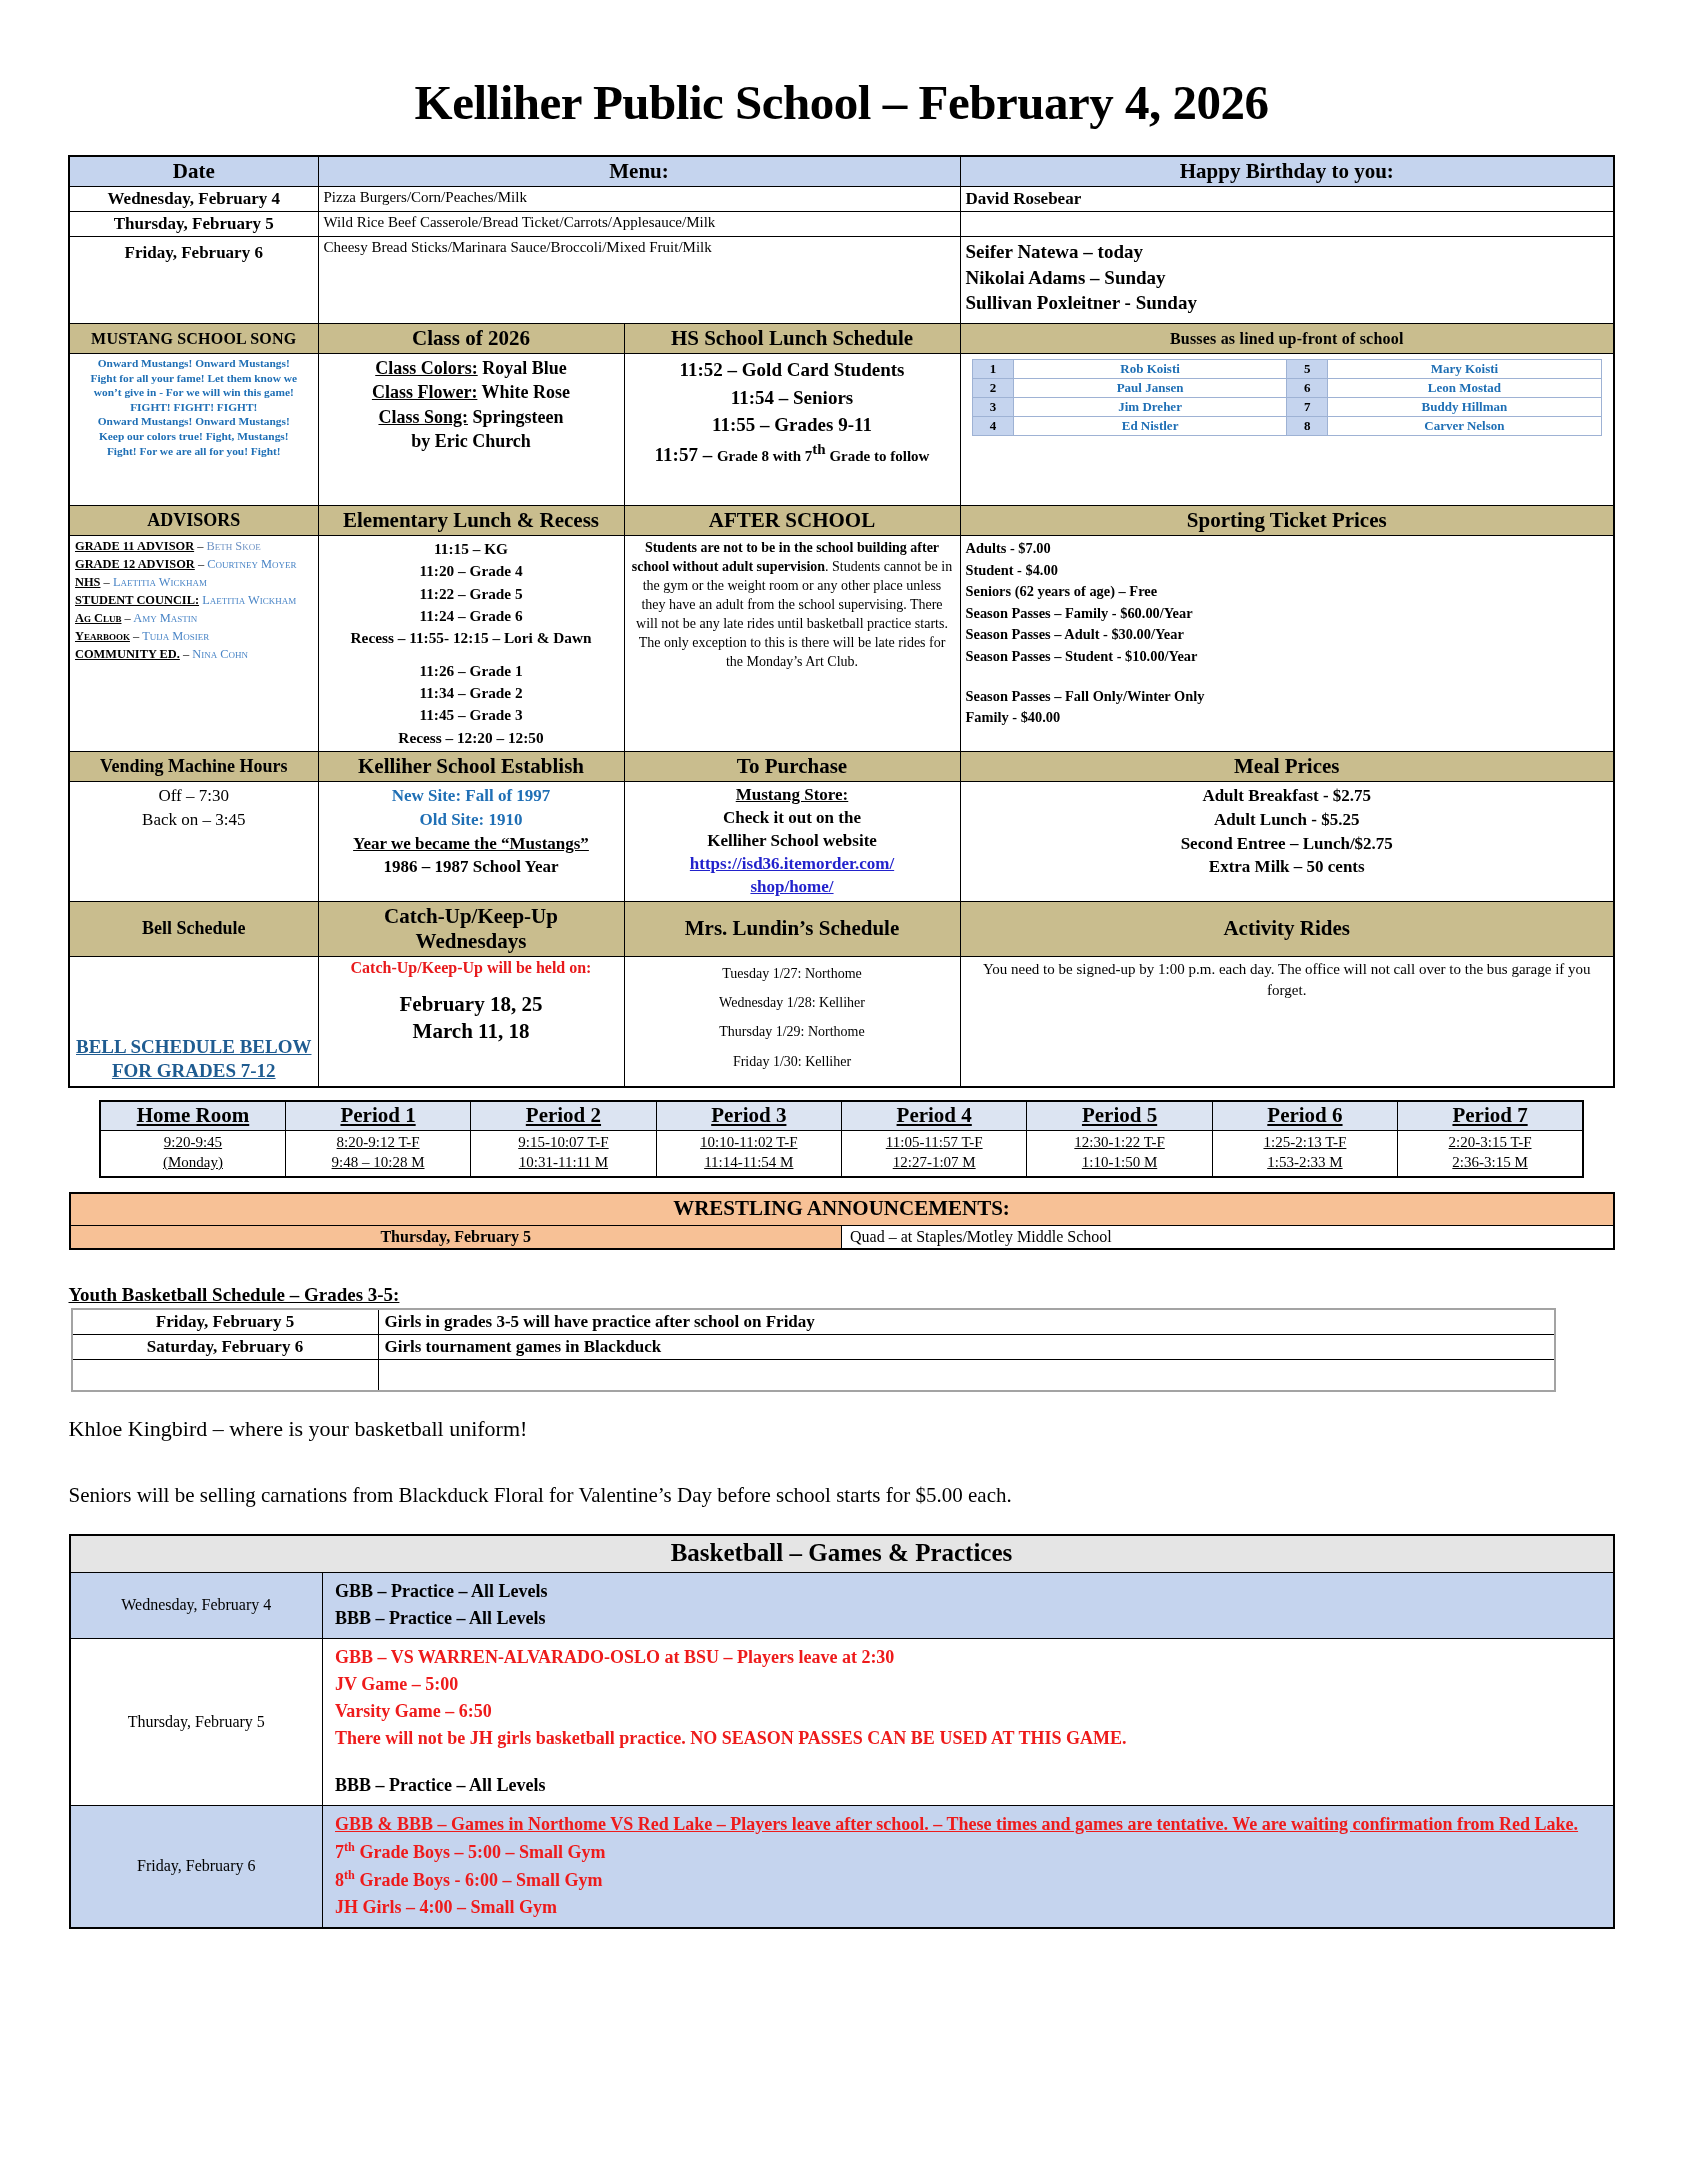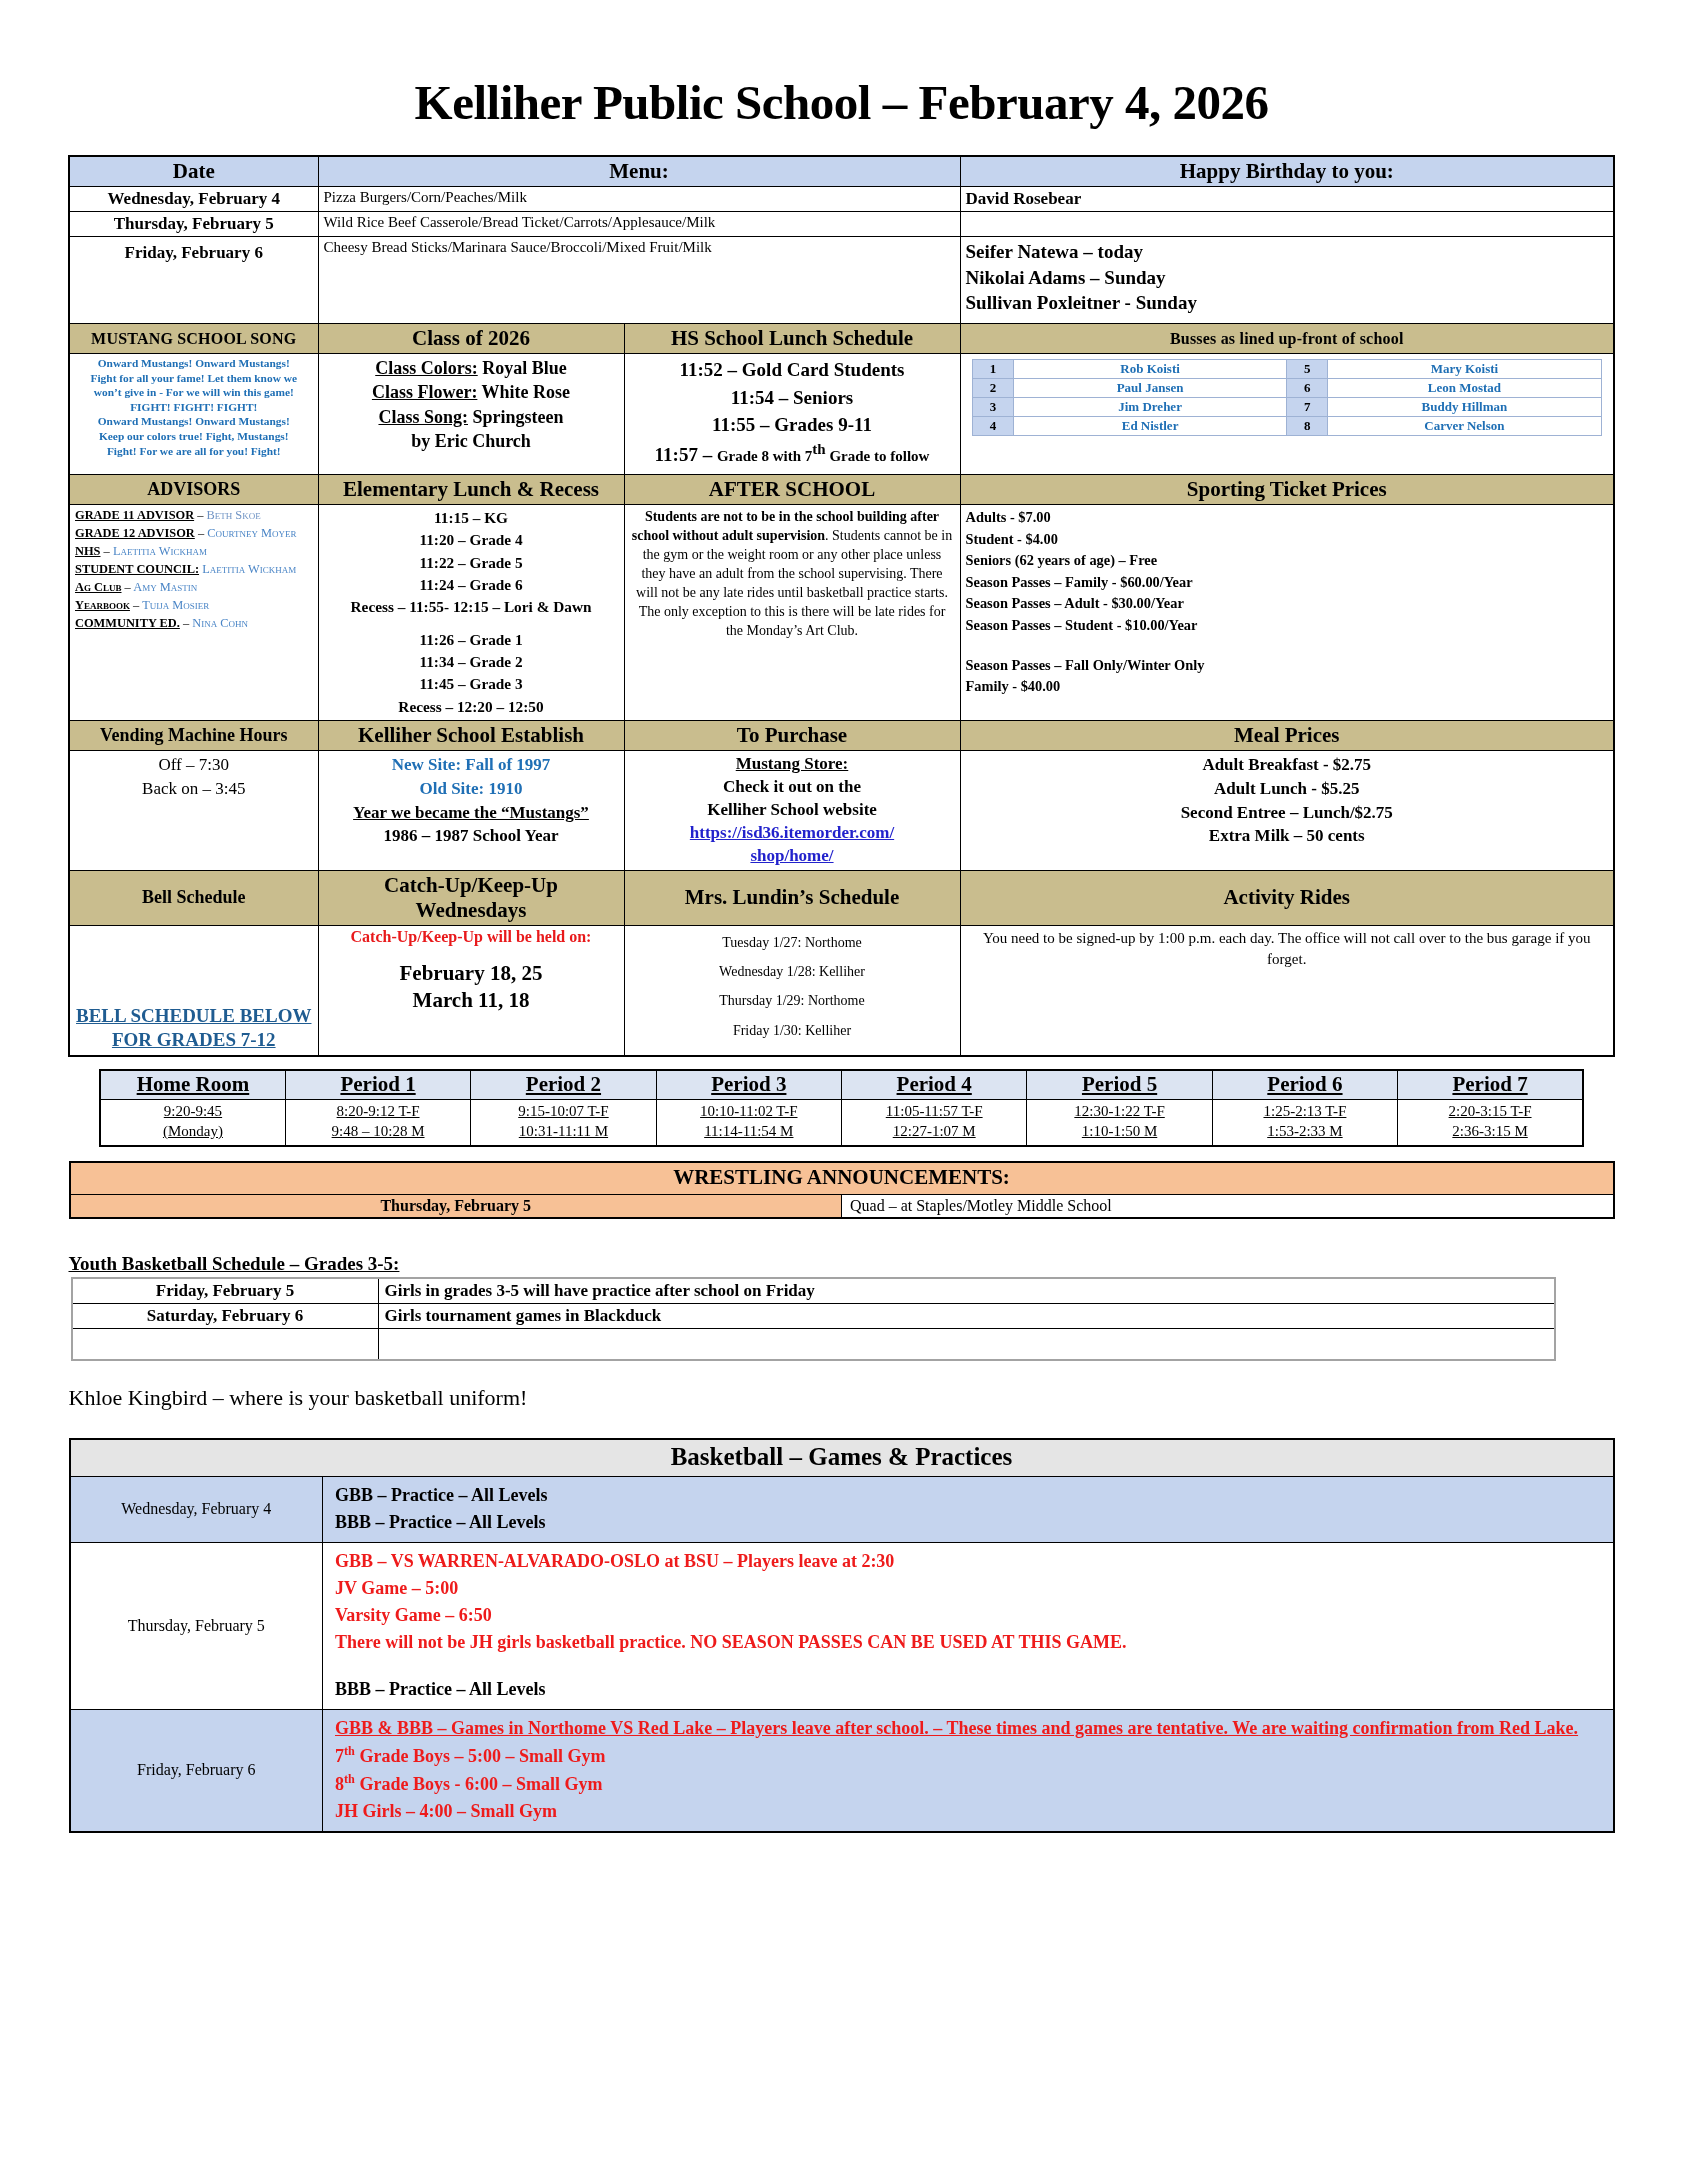--- a/index.html
+++ b/index.html
@@ -384,21 +384,21 @@
       </td>
     </tr>
 
     <tr>
       <td class="hdr-tan h-sm">MUSTANG SCHOOL SONG</td>
       <td class="hdr-tan h-lg" colspan="2">Class of 2026</td>
       <td class="hdr-tan h-lg" colspan="2">HS School Lunch Schedule</td>
       <td class="hdr-tan h-sm" colspan="2">Busses as lined up-front of school</td>
     </tr>
 
-    <tr style="height:121px">
+    <tr style="height:152px">
       <td class="song">
         <div>Onward Mustangs!  Onward Mustangs!</div>
         <div>Fight for all your fame!   Let them know we</div>
         <div>won’t give in - For we will win this game!</div>
         <div>FIGHT!  FIGHT!  FIGHT!</div>
         <div>Onward Mustangs!  Onward Mustangs!</div>
         <div>Keep our colors true!   Fight, Mustangs!</div>
         <div>Fight!  For we are all for you!   Fight!</div>
       </td>
       <td class="class2026" colspan="2">
@@ -658,20 +658,21 @@
       </tr>
       <tr>
         <td class="yb-day yb-empty"></td>
         <td class="yb-empty"></td>
       </tr>
     </tbody>
       </table>
   </div>
 
   <div class="free-line">Khloe Kingbird – where is your basketball uniform!</div>
+  <div class="free-line second">Seniors will be selling carnations from Blackduck Floral for Valentine’s Day before school starts for $5.00 each.</div>
 
   <table class="bball">
     <colgroup>
         <col style="width:253px">
         <col>
       </colgroup>
     <tbody>
         <tr>
       <td class="bb-head" colspan="2">Basketball – Games &amp; Practices</td>
     </tr>

